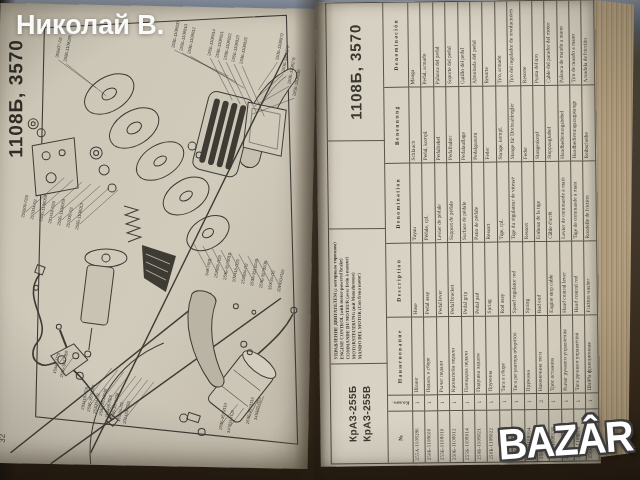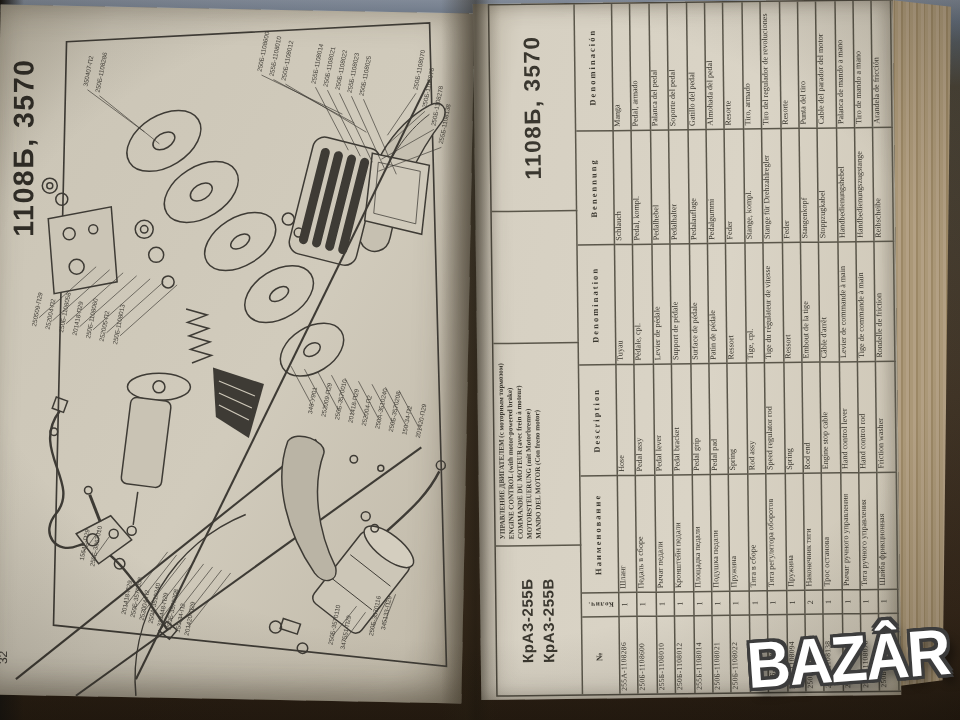--- a/index.html
+++ b/index.html
@@ -440,14 +440,15 @@
           <div class="cell dcell" style="width: 80px;">Rondelle de friction</div>
           <div class="cell dcell" style="width: 76px;">Reibscheibe</div>
           <div class="cell dcell" style="width: 84px;">Arandela de fricción</div>
         </div>
       </div>
   </div>
 
   <div class="gutter"></div>
   <div class="vignette"></div>
 
+  <div class="wm-name">Николай В.</div>
   <div class="wm-logo">BAZÂR</div>
 </div>
 
 </body></html>

